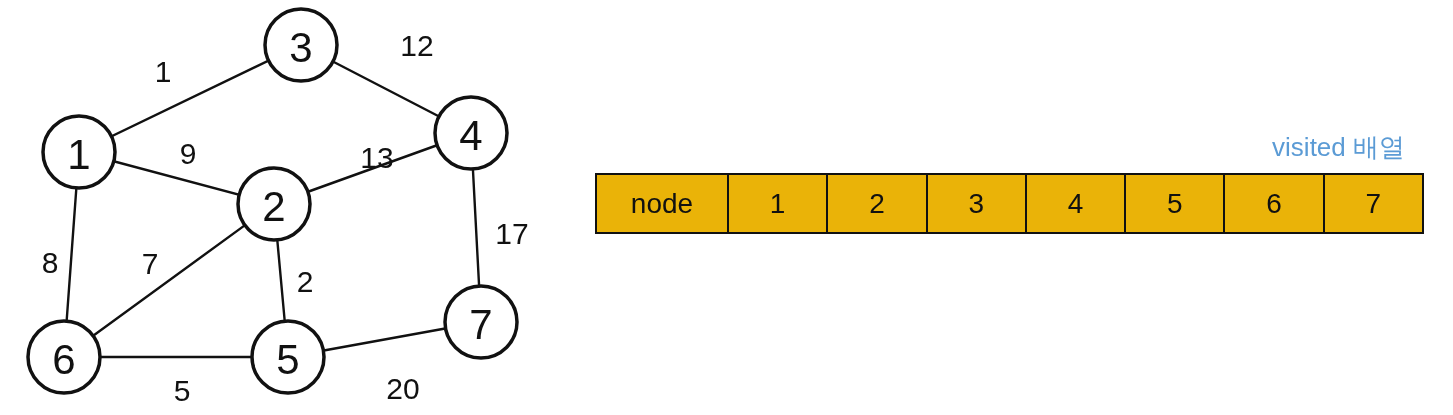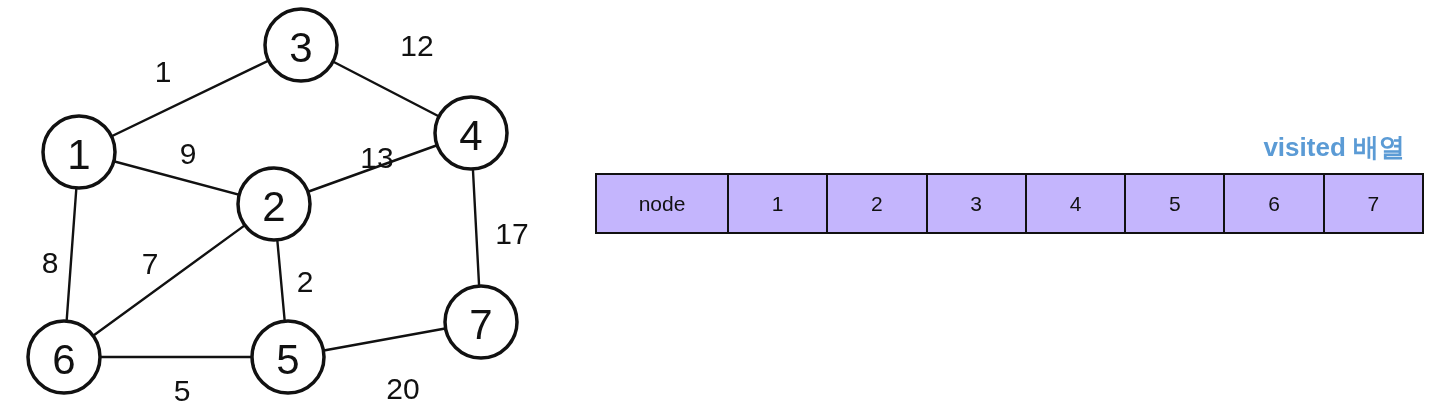--- a/index.html
+++ b/index.html
@@ -61,24 +61,24 @@
     top: 173px;
     border-collapse: collapse;
     table-layout: fixed;
     width: 829px;
   }
   .visited-table td {
     border: 2px solid #111111;
     height: 57px;
     text-align: center;
     vertical-align: middle;
-    font-size: 21px;
+    font-size: 28px;
     color: #111111;
     padding: 0;
-    background: #c4b5fd;
+    background: #eab308;
     margin-top: 21px;
   }
   .visited-table td.label-cell {
     width: 130px;
   }
 </style>
 </head>
 <body>
 
 <div class="graph-wrap">
@@ -113,21 +113,21 @@
       <text x="377" y="157" class="weight-label">13</text>
       <text x="512" y="233" class="weight-label">17</text>
       <text x="50" y="262" class="weight-label">8</text>
       <text x="150" y="263" class="weight-label">7</text>
       <text x="305" y="281" class="weight-label">2</text>
       <text x="182" y="390" class="weight-label">5</text>
       <text x="403" y="388" class="weight-label">20</text>
     </svg>
 </div>
 
-<div class="visited-caption" style="color: rgb(91, 155, 213); font-weight: bold;">visited 배열</div>
+<div class="visited-caption" style="color: rgb(91, 155, 213);">visited 배열</div>
 
 <table class="visited-table">
   <tbody>
       <tr>
         <td class="label-cell">node</td>
         <td>1</td>
         <td>2</td>
         <td>3</td>
         <td>4</td>
         <td>5</td>

